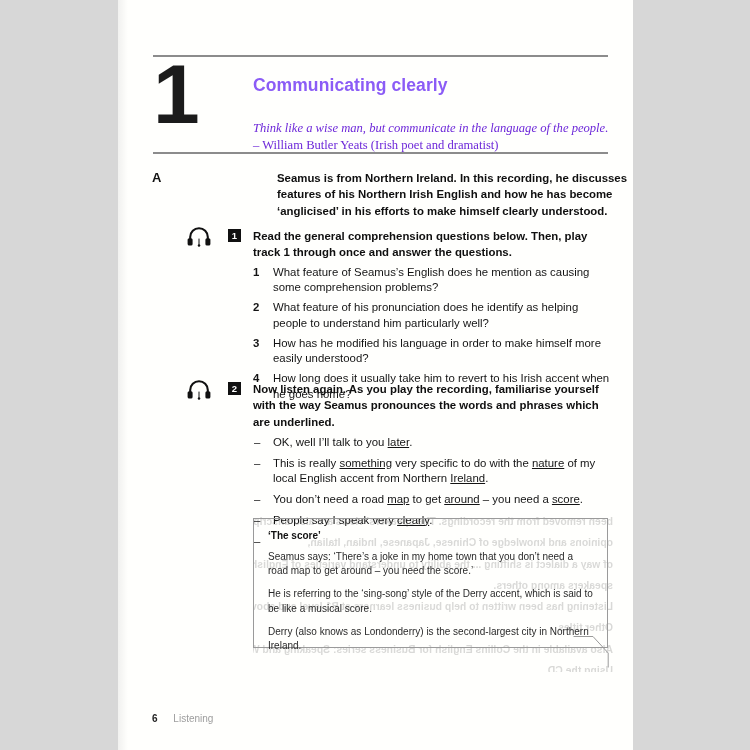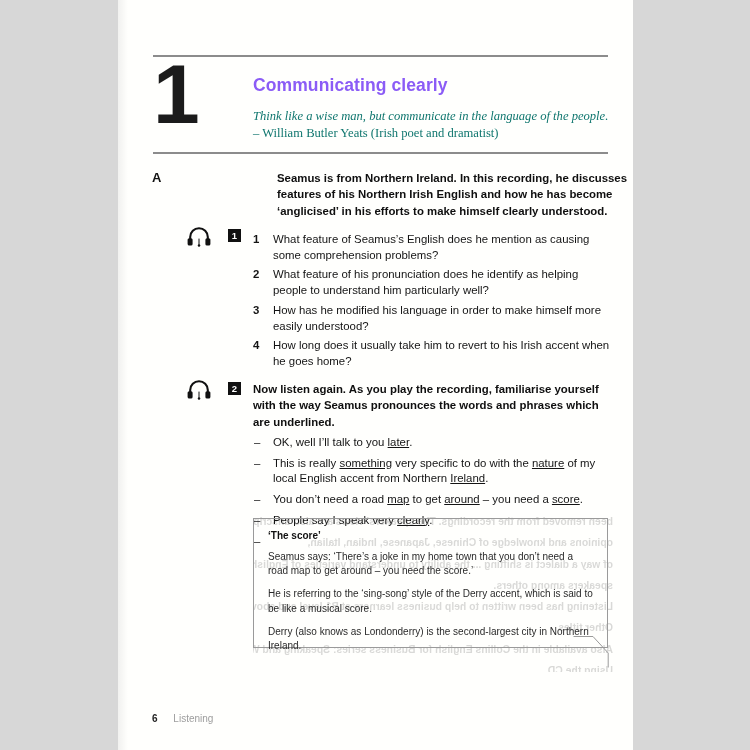--- a/index.html
+++ b/index.html
@@ -61,26 +61,26 @@
     top: 63px;
     font-size: 17.5px;
     font-weight: bold;
     color: #8b5cf6;
     letter-spacing: .1px;
   }
 
   .quote {
     position: absolute;
     left: 135px;
-    top: 108px;
+    top: 120px;
     width: 360px;
     font-family: "Liberation Serif", serif;
     font-size: 12.6px;
     line-height: 1.32;
-    color: #0f766e;
+    color: #6d28d9;
   }
   .quote .q-line { font-style: italic; }
   .quote .q-attr { font-style: normal; }
 
   
   .sec-letter {
     position: absolute;
     left: 34px;
     top: 170px;
     font-size: 13px;
@@ -276,20 +276,21 @@
       <path d="M4.2 14.5 V12 a8.8 8.8 0 0 1 17.6 0 v2.5" fill="none" stroke="#111" stroke-width="2.1"></path>
       <rect x="1.6" y="13.2" width="5" height="7.4" rx="1.6" fill="#111"></rect>
       <rect x="19.4" y="13.2" width="5" height="7.4" rx="1.6" fill="#111"></rect>
       <path d="M13 13.6 v6.2" stroke="#111" stroke-width="1" fill="none"></path>
       <circle cx="13" cy="20.6" r="1.25" fill="#111"></circle>
     </svg>
   </span>
   <div class="ex-badge badge-1">1</div>
 
   <div class="ex ex-1">
+    <div class="ex-lead">Read the general comprehension questions below. Then, play track 1 through once and answer the questions.</div>
     <ul class="qlist">
       <li>
         <span class="qn">1</span>
         <span>What feature of Seamus’s English does he mention as causing some comprehension problems?</span>
       </li>
       <li>
         <span class="qn">2</span>
         <span>What feature of his pronunciation does he identify as helping people to understand him particularly well?</span>
       </li>
       <li>

